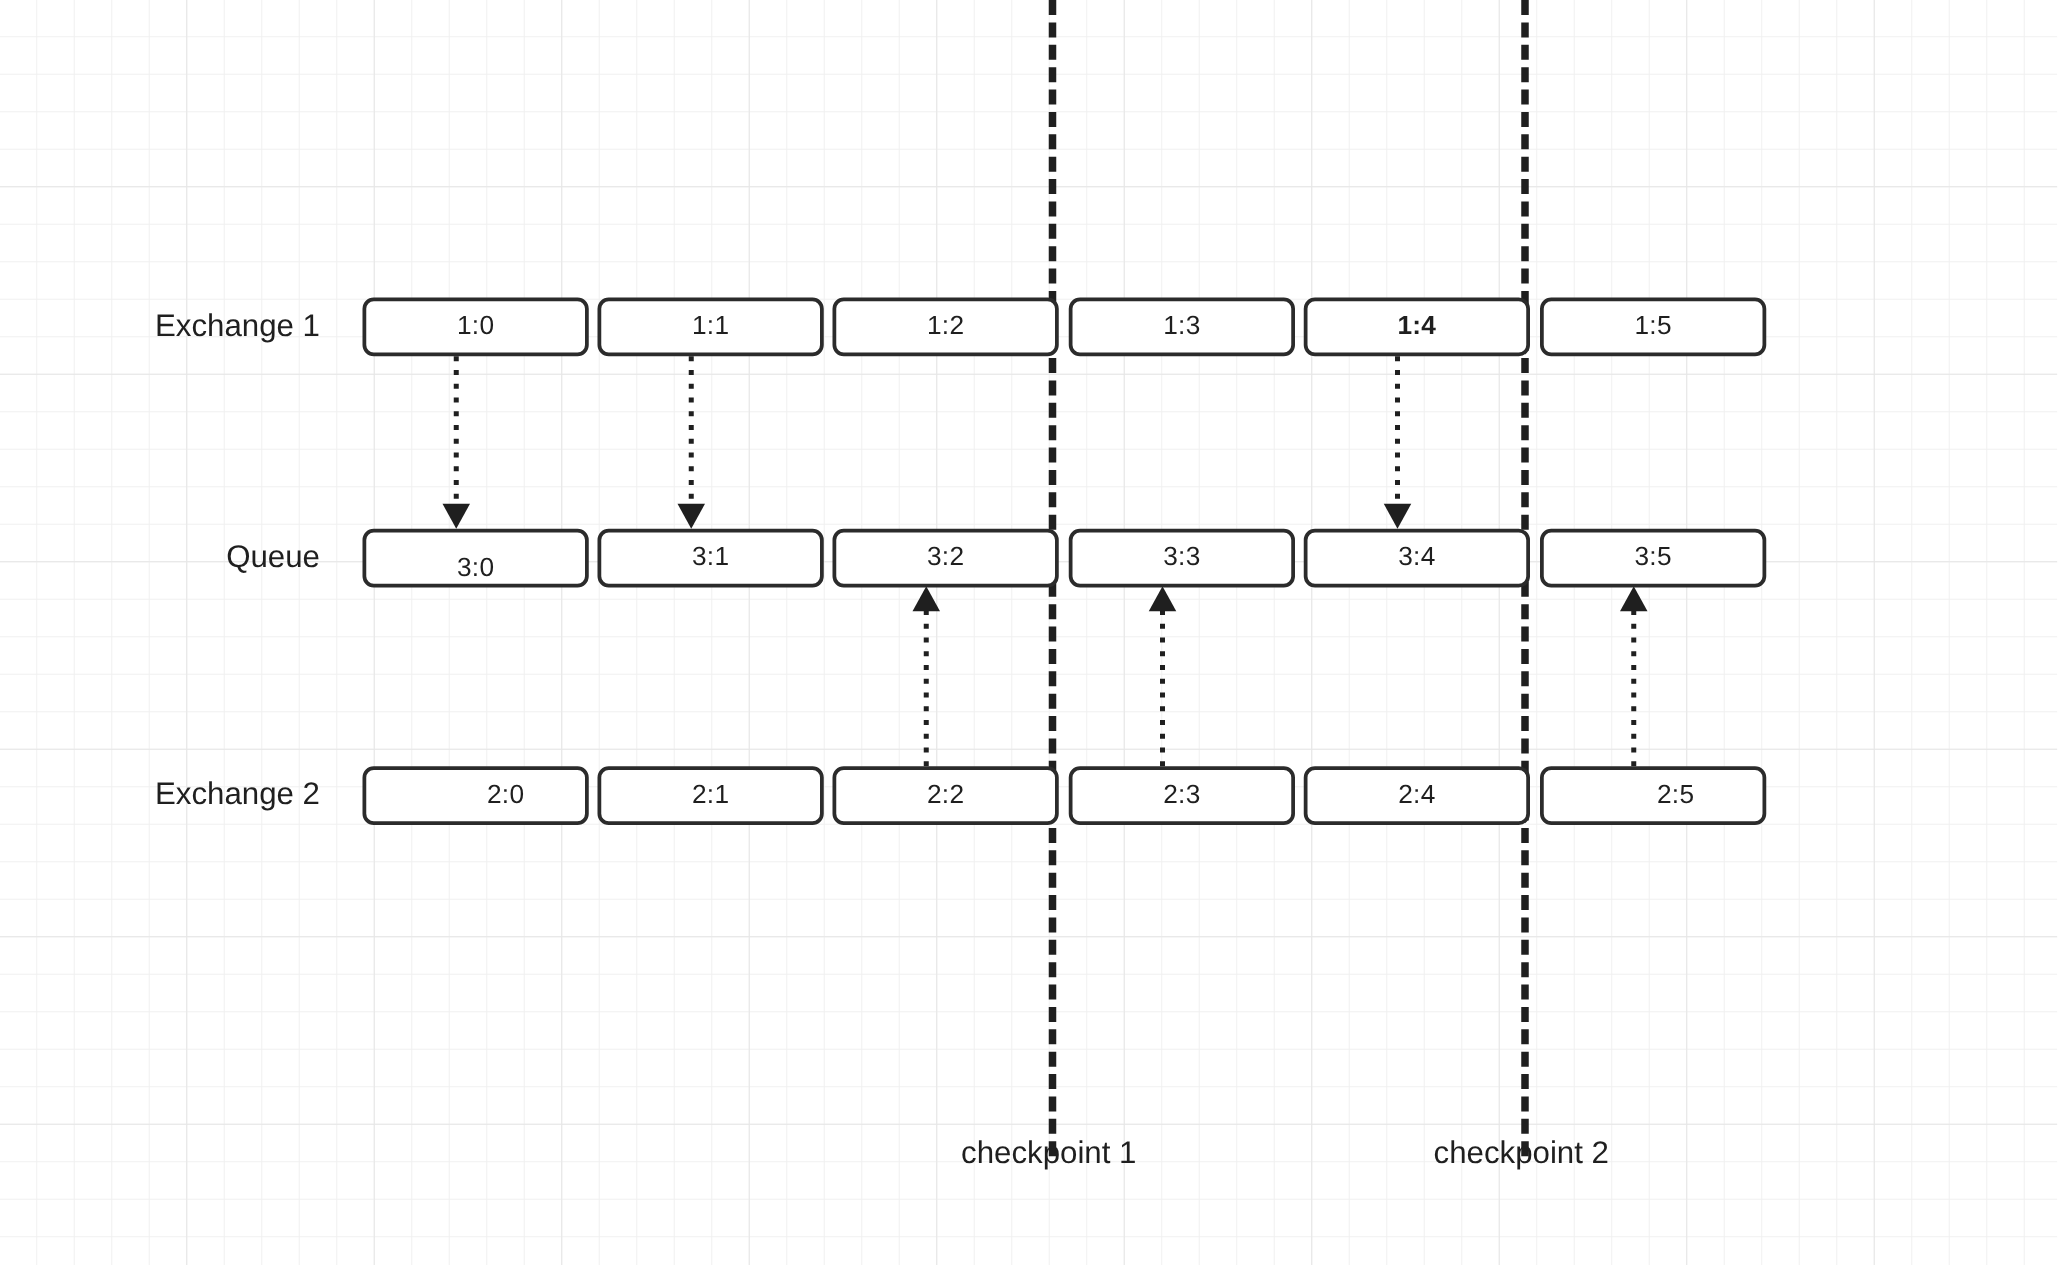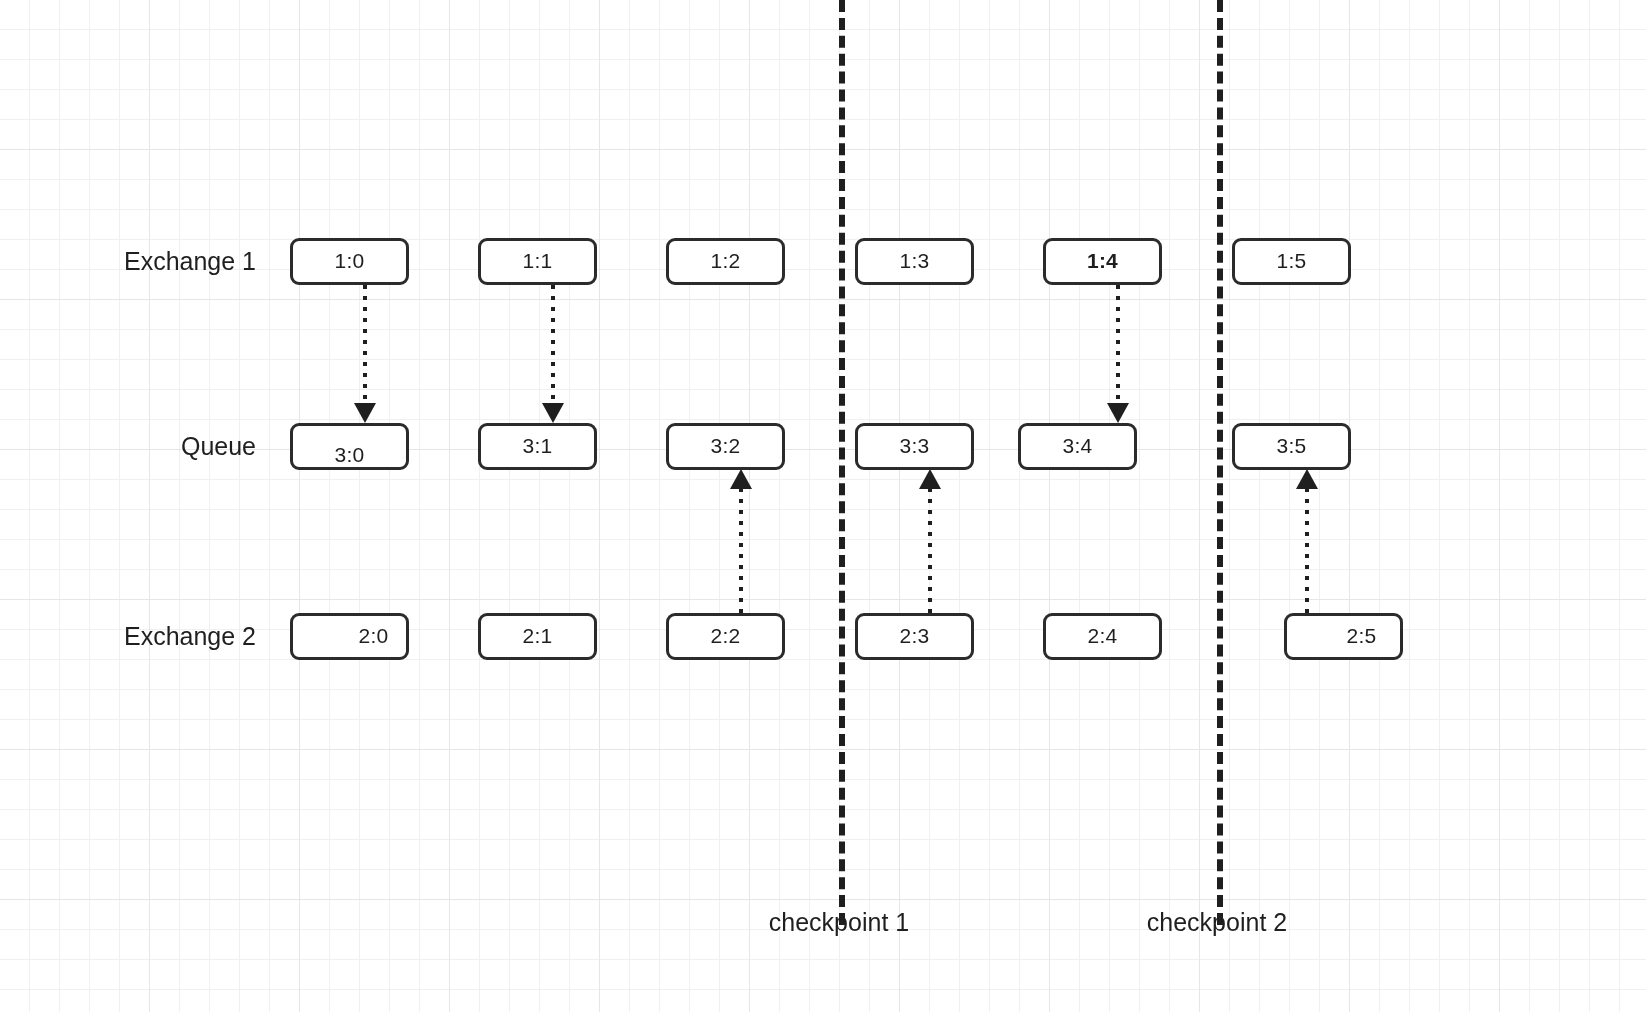--- a/index.html
+++ b/index.html
@@ -27,21 +27,21 @@
       30px 30px,
       30px 30px;
     background-position: -1px -1px, -1px -1px, -1px -1px, -1px -1px;
     border-radius: 18px;
   }
 
   
   .node {
     position: absolute;
     box-sizing: border-box;
-    width: 119px;
+    width: 181px;
     height: 47px;
     border: 3px solid #2b2b2b;
     border-radius: 9px;
     background: #ffffff;
     display: flex;
     align-items: center;
     justify-content: center;
     font-size: 21px;
     color: #1f1f1f;
     letter-spacing: 0.2px;
@@ -117,21 +117,21 @@
       </div>
       <div class="node" style="left: 478px; top: 422.5px;">
         <span>3:1</span>
       </div>
       <div class="node" style="left: 666px; top: 422.5px;">
         <span>3:2</span>
       </div>
       <div class="node" style="left: 855px; top: 422.5px;">
         <span>3:3</span>
       </div>
-      <div class="node" style="left: 1018px; top: 422.5px;">
+      <div class="node" style="left: 1043px; top: 422.5px;">
         <span>3:4</span>
       </div>
       <div class="node" style="left: 1232px; top: 422.5px;">
         <span>3:5</span>
       </div>
       <div class="row-label" style="right: 1390px; top: 636px;">Exchange 2</div>
       <div class="node" style="left: 290px; top: 612.5px; padding-left: 48px;">
         <span>2:0</span>
       </div>
       <div class="node" style="left: 478px; top: 612.5px;">
@@ -139,21 +139,21 @@
       </div>
       <div class="node" style="left: 666px; top: 612.5px;">
         <span>2:2</span>
       </div>
       <div class="node" style="left: 855px; top: 612.5px;">
         <span>2:3</span>
       </div>
       <div class="node" style="left: 1043px; top: 612.5px;">
         <span>2:4</span>
       </div>
-      <div class="node" style="left: 1284px; top: 612.5px; padding-left: 36px;">
+      <div class="node" style="left: 1232px; top: 612.5px; padding-left: 36px;">
         <span>2:5</span>
       </div>
     </div>
   <div id="connectors-layer">
       <svg class="connector" width="26" height="138" viewBox="0 0 26 138" style="left: 352px; top: 285px;">
         <line x1="13" x2="13" y1="0" y2="122" stroke="#1f1f1f" stroke-width="4" stroke-dasharray="4 7" stroke-linecap="butt"></line>
         <polygon points="13,138 2,118 24,118" fill="#1f1f1f"></polygon>
       </svg>
       <svg class="connector" width="26" height="138" viewBox="0 0 26 138" style="left: 540px; top: 285px;">
         <line x1="13" x2="13" y1="0" y2="122" stroke="#1f1f1f" stroke-width="4" stroke-dasharray="4 7" stroke-linecap="butt"></line>

